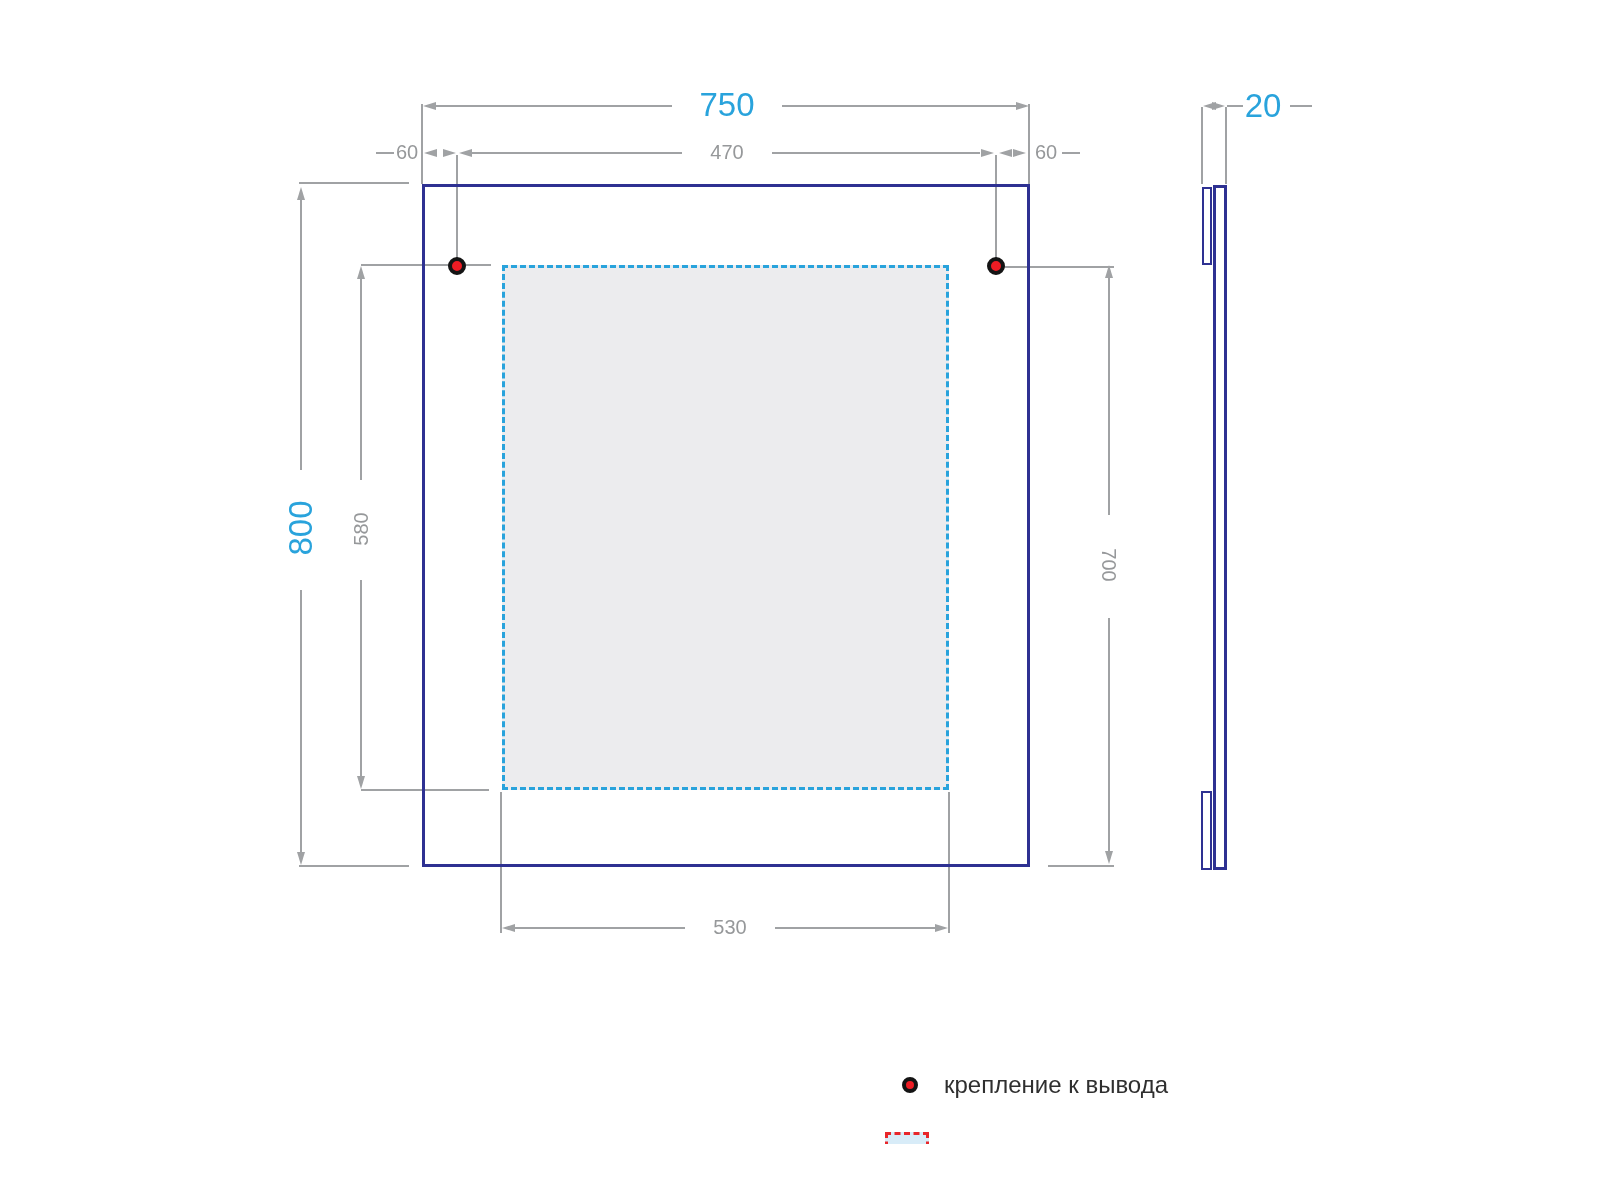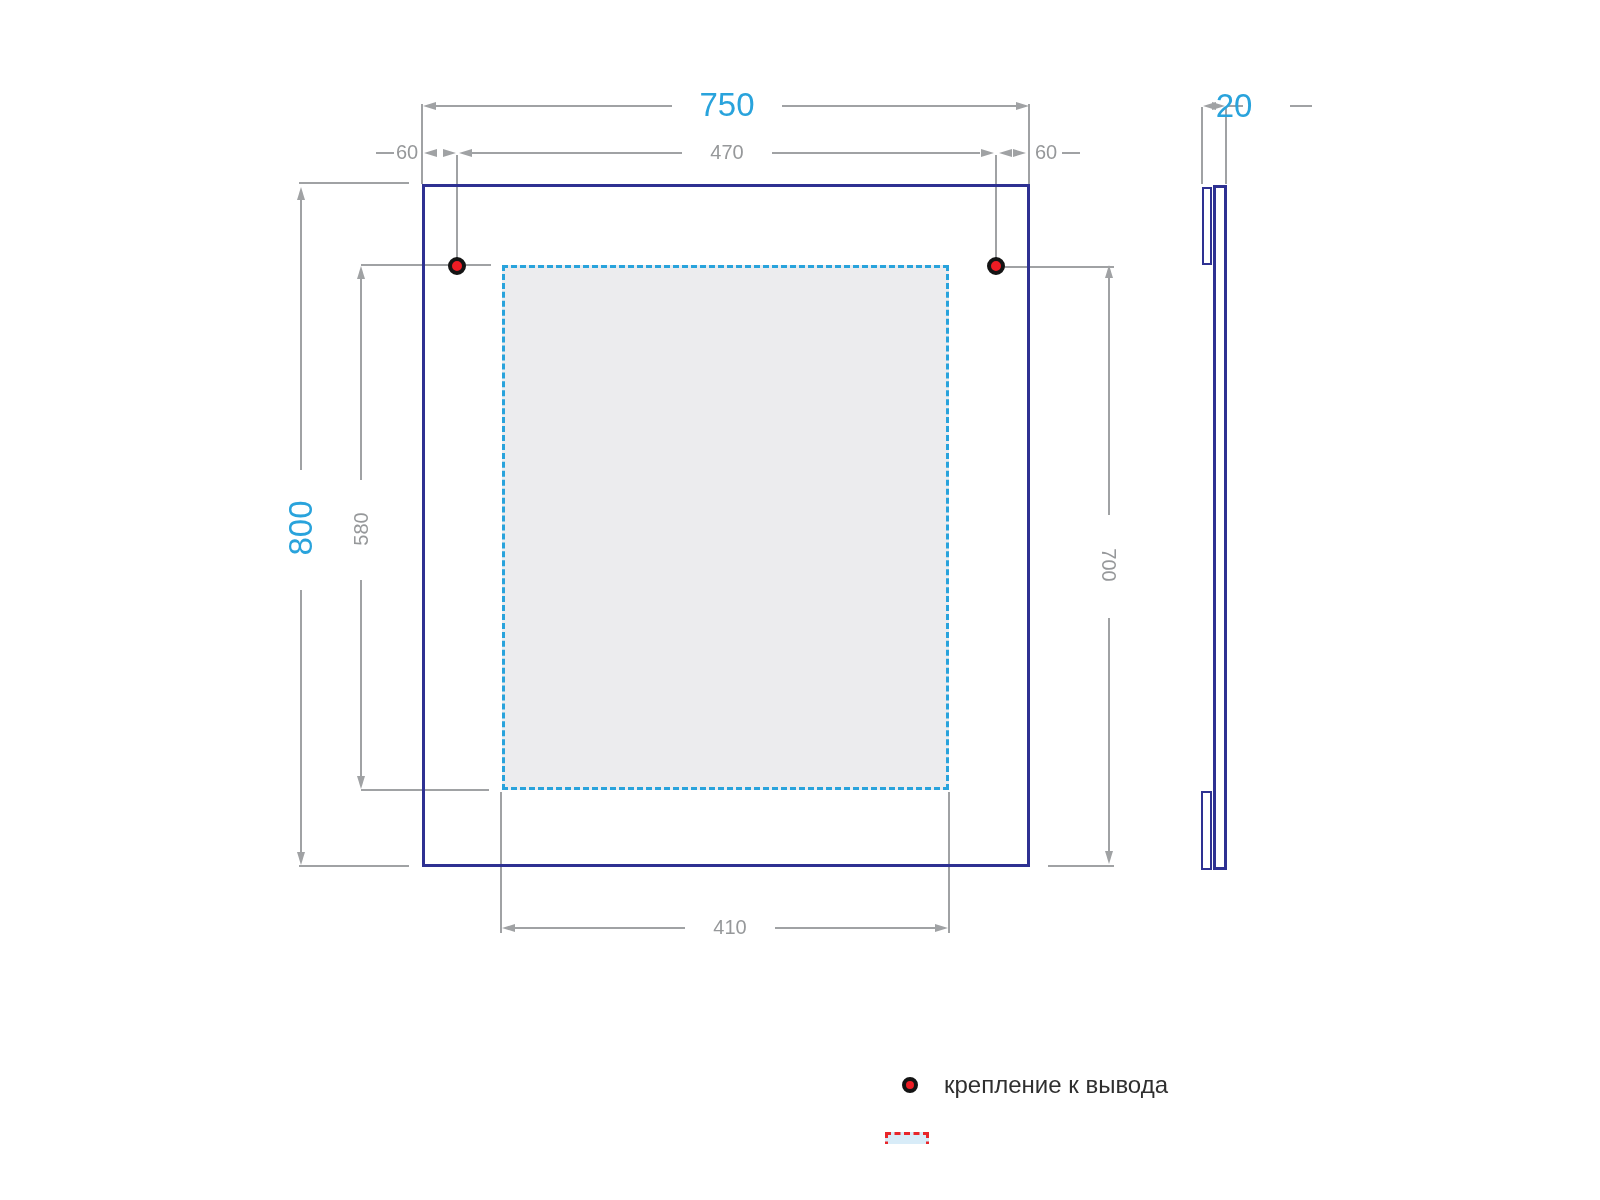--- a/index.html
+++ b/index.html
@@ -87,35 +87,35 @@
   <div class="arrD" style="left:357px;top:776px;"></div>
 
   <div class="arrU" style="left:1105px;top:265px;"></div>
   <div class="vl" style="left:1108px;top:269px;height:246px;"></div>
   <div class="num rotcw" style="left:1059px;top:554px;width:100px;">700</div>
   <div class="vl" style="left:1108px;top:618px;height:242px;"></div>
   <div class="arrD" style="left:1105px;top:851px;"></div>
 
   <div class="arrL" style="left:502px;top:924px;"></div>
   <div class="hl" style="left:505px;top:927px;width:180px;"></div>
-  <div class="num" style="left:685px;top:916px;width:90px;">410</div>
+  <div class="num" style="left:685px;top:916px;width:90px;">530</div>
   <div class="hl" style="left:775px;top:927px;width:170px;"></div>
   <div class="arrR" style="left:935px;top:924px;"></div>
 
   <div class="dashrect" style="left:502px;top:265px;width:447px;height:525px;"></div>
   <div class="navyrect" style="left:422px;top:184px;width:608px;height:683px;"></div>
   <div class="mountdot" style="left:448px;top:257px;"></div>
   <div class="mountdot" style="left:987px;top:257px;"></div>
 
   <div class="vl" style="left:1201px;top:107px;height:77px;"></div>
   <div class="vl" style="left:1225px;top:107px;height:77px;"></div>
   <div class="arrL" style="left:1203px;top:102px;"></div>
   <div class="arrR" style="left:1212px;top:102px;"></div>
   <div class="hl" style="left:1227px;top:105px;width:16px;"></div>
-  <div class="big" style="left:1208px;top:88px;width:52px;">20</div>
+  <div class="big" style="left:1237px;top:88px;width:52px;">20</div>
   <div class="hl" style="left:1290px;top:105px;width:22px;"></div>
 
   <div class="navyfill" style="left:1202px;top:187px;width:10px;height:78px;"></div>
   <div class="navyfill" style="left:1201px;top:791px;width:11px;height:79px;"></div>
   <div class="navyrect" style="left:1213px;top:185px;width:14px;height:685px;background:#fff;"></div>
 
   <div class="legend-dot" style="left:902px;top:1077px;"></div>
   <div class="legend-txt" style="left:944px;top:1071px;">крепление к вывода</div>
 
   <div class="legend-sq" style="left:885px;top:1132px;">

